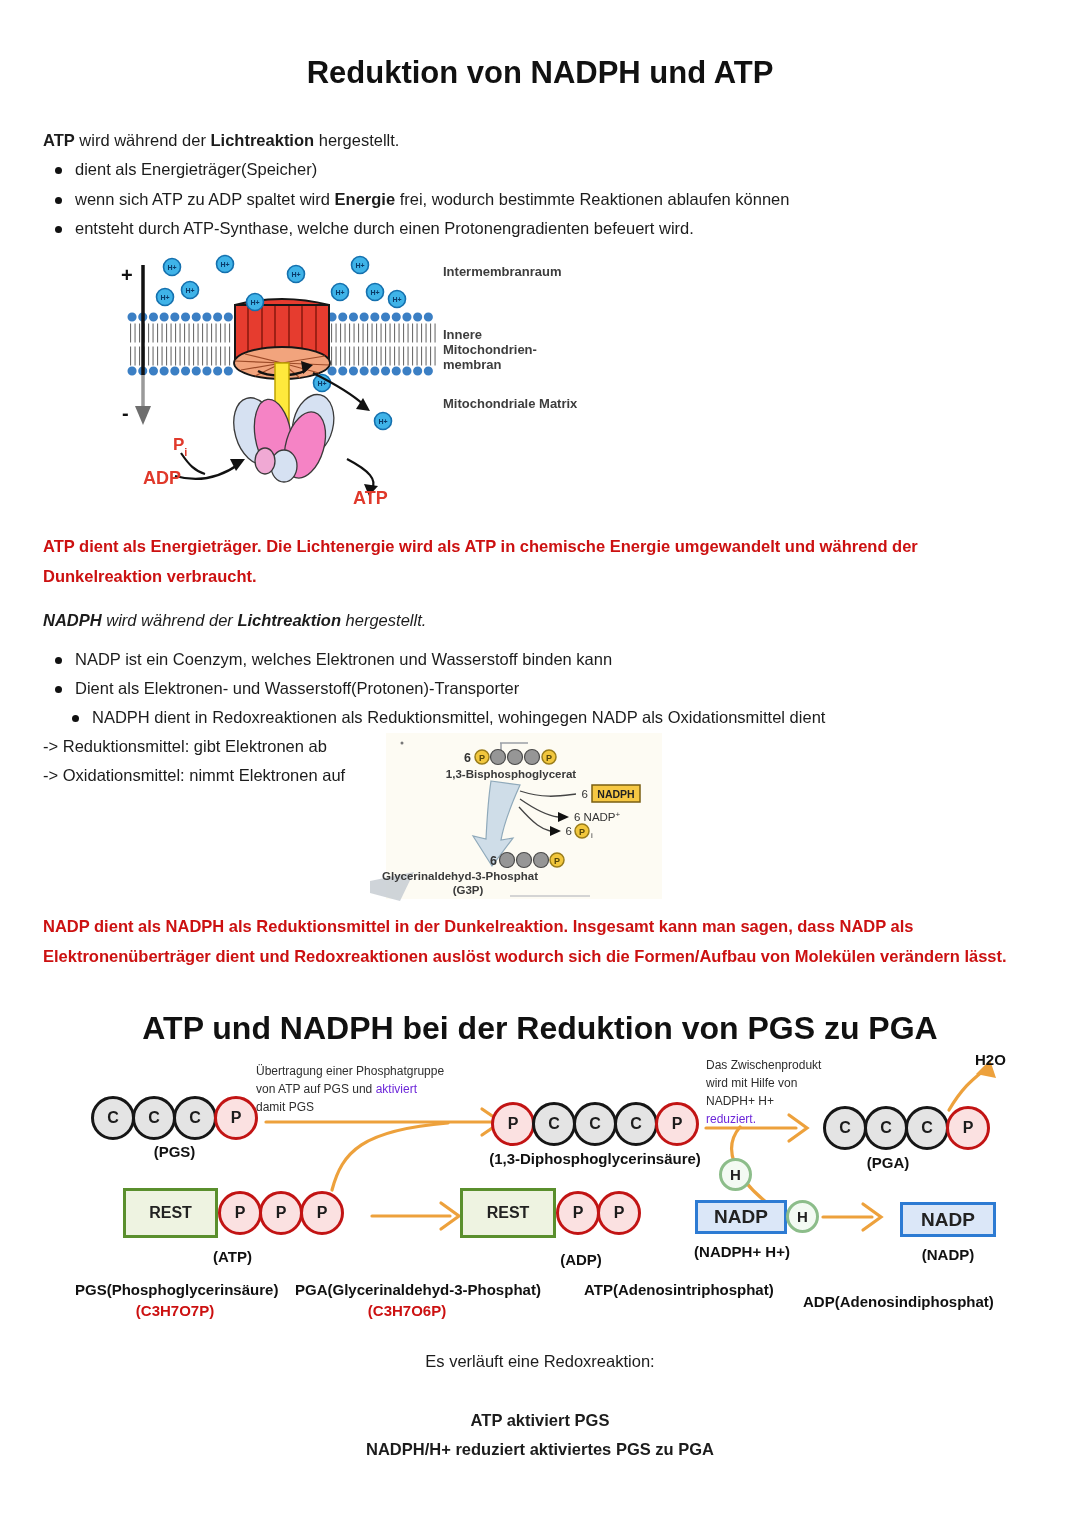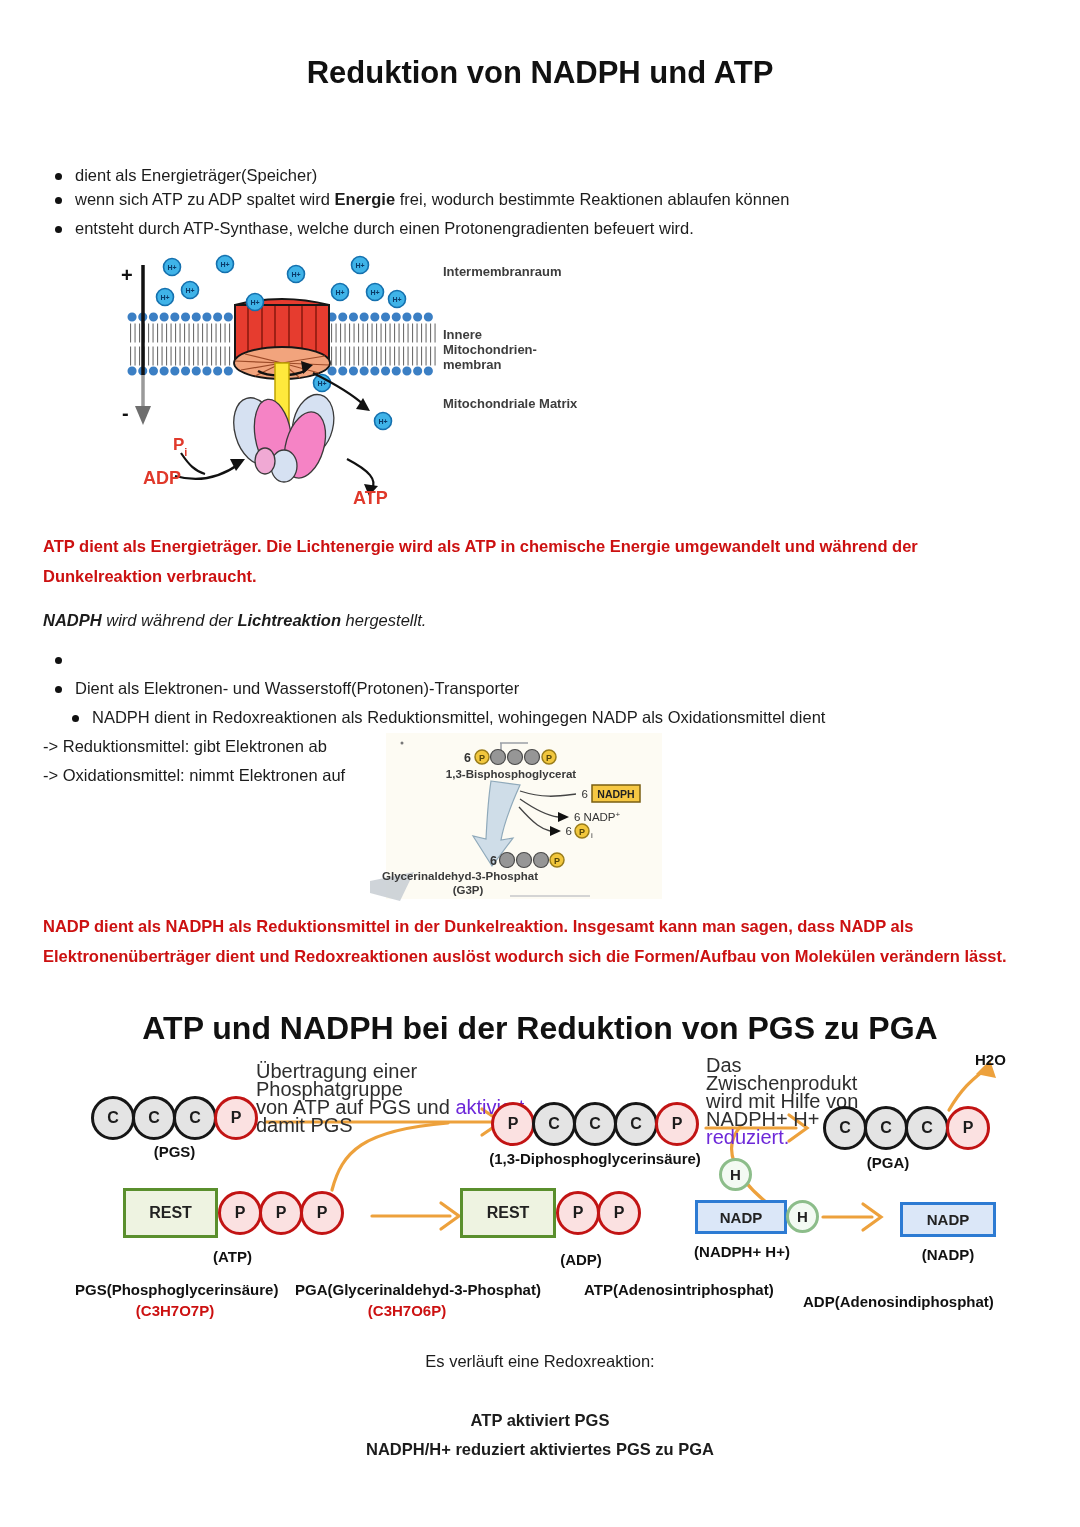--- a/index.html
+++ b/index.html
@@ -16,40 +16,41 @@
   .dot{flex:0 0 auto;width:7px;height:7px;border-radius:50%;background:#111;margin:7px 13px 0 0;}
   .molrow{display:flex;align-items:center;}
   .mol{box-sizing:border-box;width:44px;height:44px;border-radius:50%;display:flex;
        align-items:center;justify-content:center;font-weight:bold;font-size:16px;}
   .mol + .mol{margin-left:-3px;}
   .mol-c{background:#e4e4e4;border:3px solid #161616;}
   .mol-p{background:#fbe1e1;border:3px solid #c21414;}
   .rest{box-sizing:border-box;background:#eef3e1;border:3px solid #5a8f2d;display:flex;
         align-items:center;justify-content:center;font-weight:bold;font-size:16px;color:#222;}
   .nadpbox{box-sizing:border-box;background:#dbe7f8;border:3px solid #2d7bd3;display:flex;
-        align-items:center;justify-content:center;font-weight:bold;font-size:15px;color:#222;}
+        align-items:center;justify-content:center;font-weight:bold;font-size:19px;color:#222;}
   .hcirc{box-sizing:border-box;width:33px;height:33px;border-radius:50%;background:#f3faf3;
         border:3px solid #8cbd8a;display:flex;align-items:center;justify-content:center;
         font-weight:bold;font-size:15px;color:#222;}
   .dlabel{font-size:15px;font-weight:bold;text-align:center;color:#111;}
-  .ann{font-size:20px;line-height:18px;color:#2e2e2e;}
+  .ann{font-size:12px;line-height:18px;color:#2e2e2e;}
   .legend{font-size:15px;font-weight:bold;color:#111;}
   .formula{font-size:15px;font-weight:bold;color:#cc1111;text-align:center;}
   .footer{width:100%;text-align:center;font-size:16.5px;}
   svg{display:block;}
 </style>
 </head>
 <body>
 
 <div class="page">
 
   <div class="abs h1" style="top:55px;left:0;">Reduktion von NADPH und ATP</div>
 
-
-  <div class="abs bullet" style="left:55px;top:160px;width:990px;margin-top:6px;">
+  <div class="abs body-text" style="left:43px;top:131px;"><span class="b">ATP</span><span> wird während der </span><span class="b">Lichtreaktion</span><span> hergestellt.</span></div>
+
+  <div class="abs bullet" style="left:55px;top:160px;width:990px;">
     <span class="dot"></span>
     <span>dient als Energieträger(Speicher)</span>
   </div>
   <div class="abs bullet" style="left:55px;top:190px;width:990px;">
     <span class="dot"></span>
     <span><span>wenn sich ATP zu ADP spaltet wird </span><span class="b">Energie</span><span> frei, wodurch bestimmte Reaktionen ablaufen können</span></span>
   </div>
   <div class="abs bullet" style="left:55px;top:219px;width:990px;">
     <span class="dot"></span>
     <span>entsteht durch ATP-Synthase, welche durch einen Protonengradienten befeuert wird.</span>
@@ -145,20 +146,21 @@
       <text x="238" y="251" font-size="18">ATP</text>
     </g>
   </svg>
 
   <div class="abs note" style="left:43px;top:531px;width:960px;">ATP dient als Energieträger. Die Lichtenergie wird als ATP in chemische Energie umgewandelt und während der Dunkelreaktion verbraucht.</div>
 
   <div class="abs body-text" style="left:43px;top:611px;font-style:italic;"><span class="b">NADPH</span><span> wird während der </span><span class="b">Lichtreaktion</span><span> hergestellt.</span></div>
 
   <div class="abs bullet" style="left:55px;top:650px;width:990px;">
     <span class="dot"></span>
+    <span>NADP ist ein Coenzym, welches Elektronen und Wasserstoff binden kann</span>
   </div>
   <div class="abs bullet" style="left:55px;top:679px;width:990px;">
     <span class="dot"></span>
     <span>Dient als Elektronen- und Wasserstoff(Protonen)-Transporter</span>
   </div>
   <div class="abs bullet" style="left:72px;top:708px;width:990px;">
     <span class="dot"></span>
     <span>NADPH dient in Redoxreaktionen als Reduktionsmittel, wohingegen NADP als Oxidationsmittel dient</span>
   </div>
 

